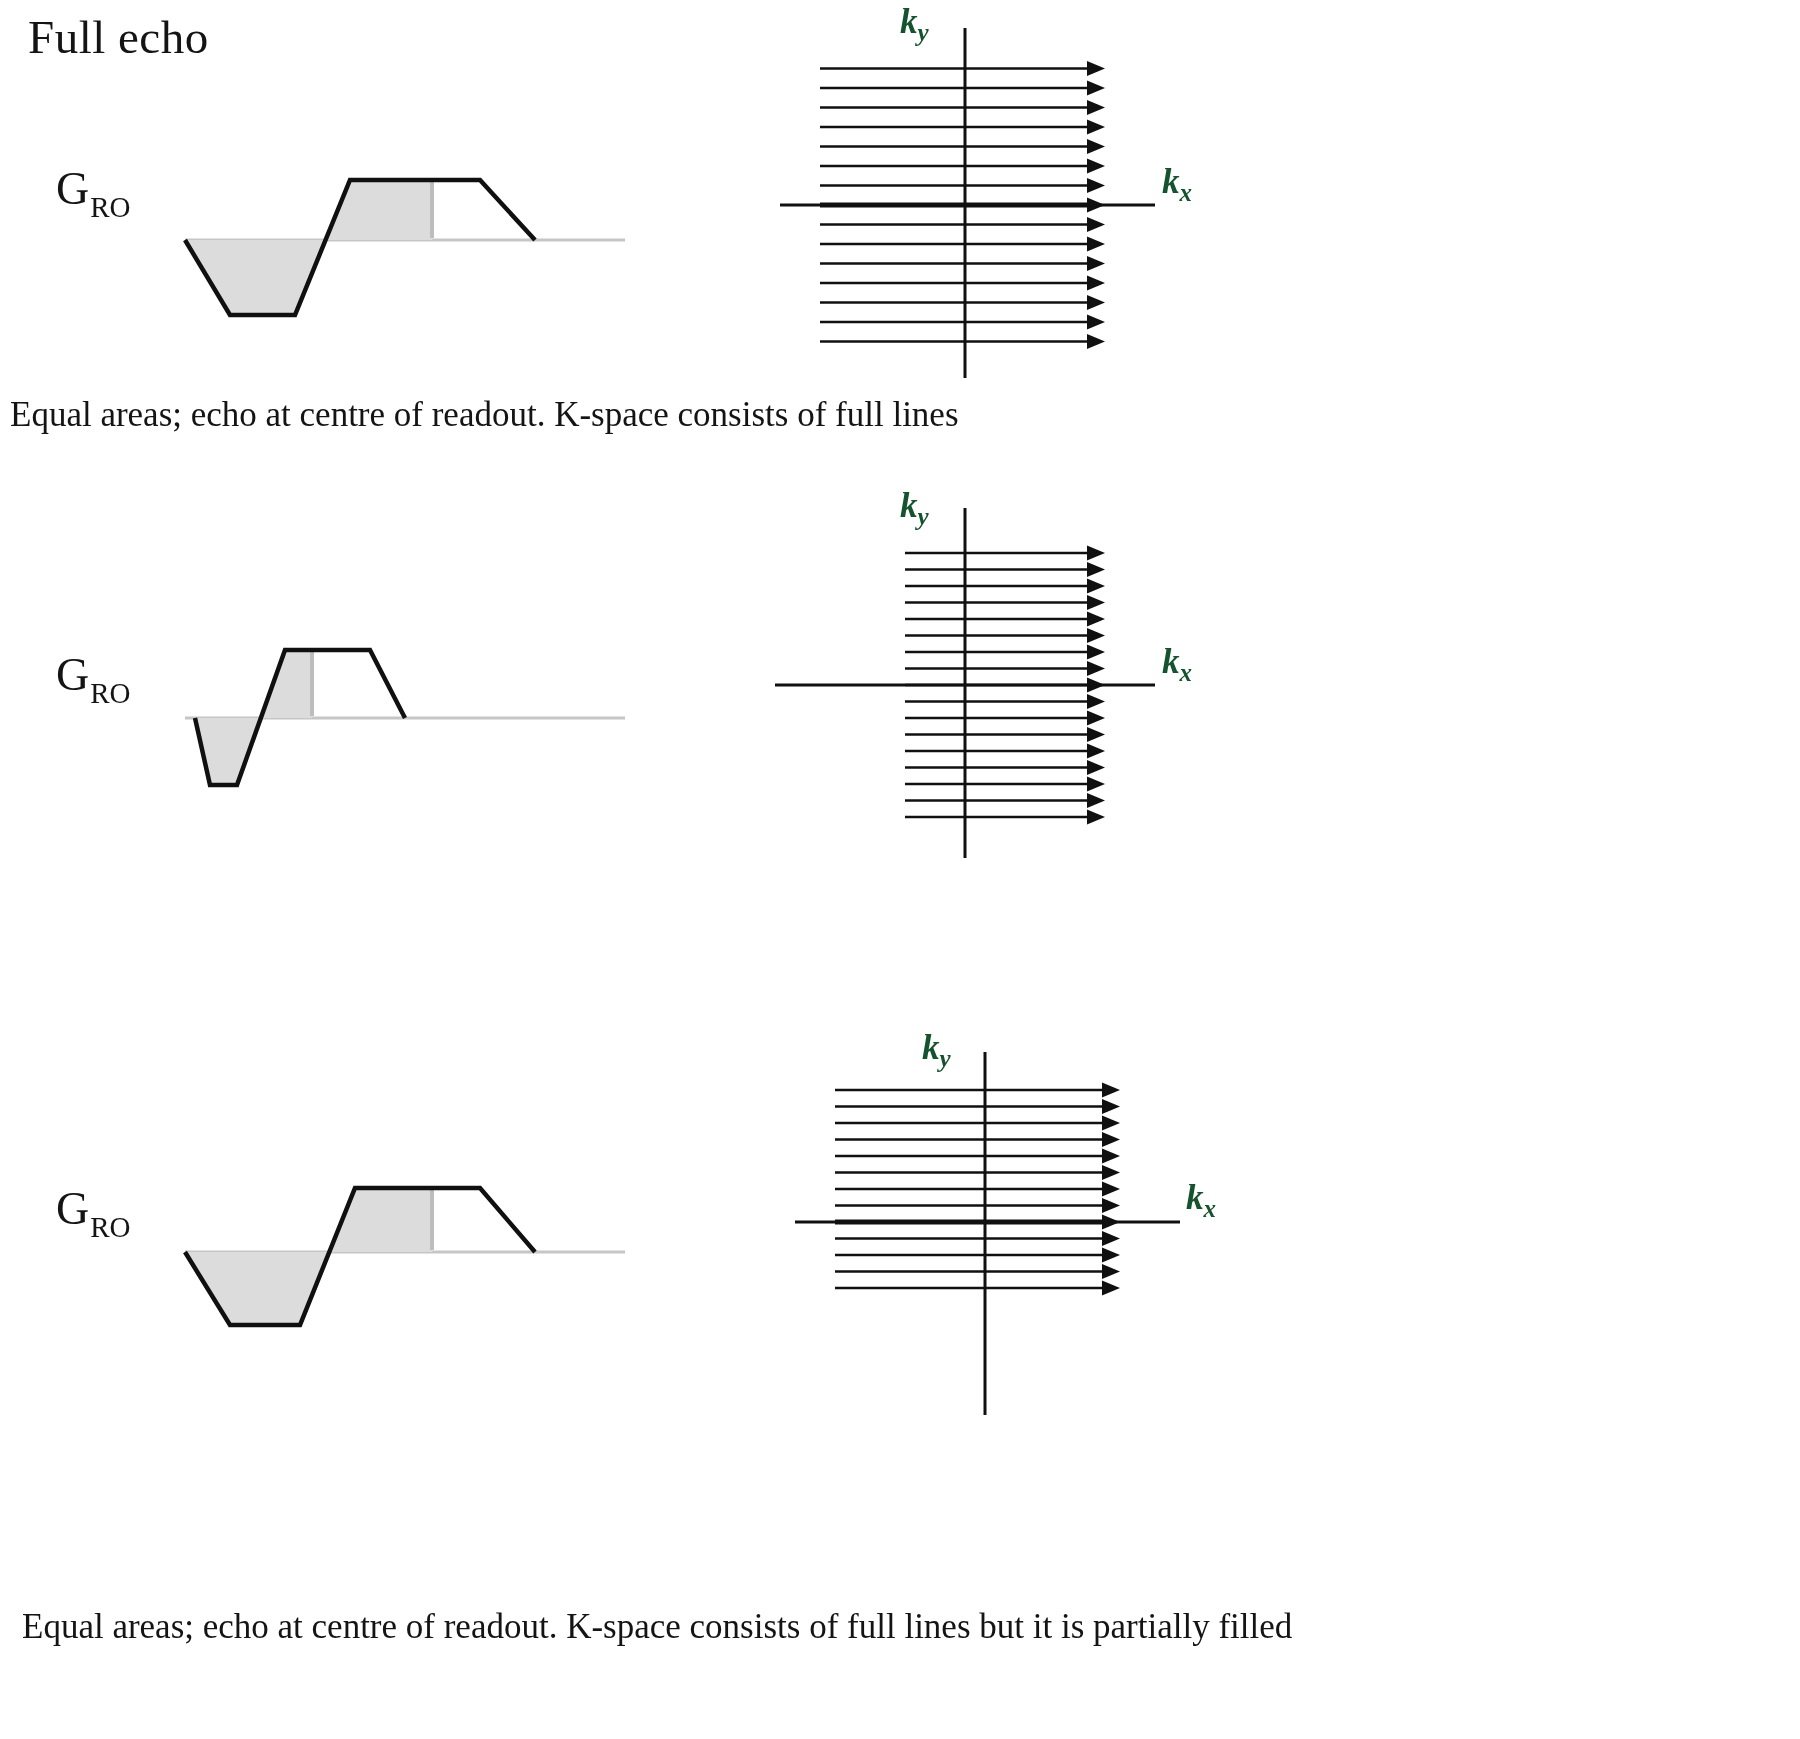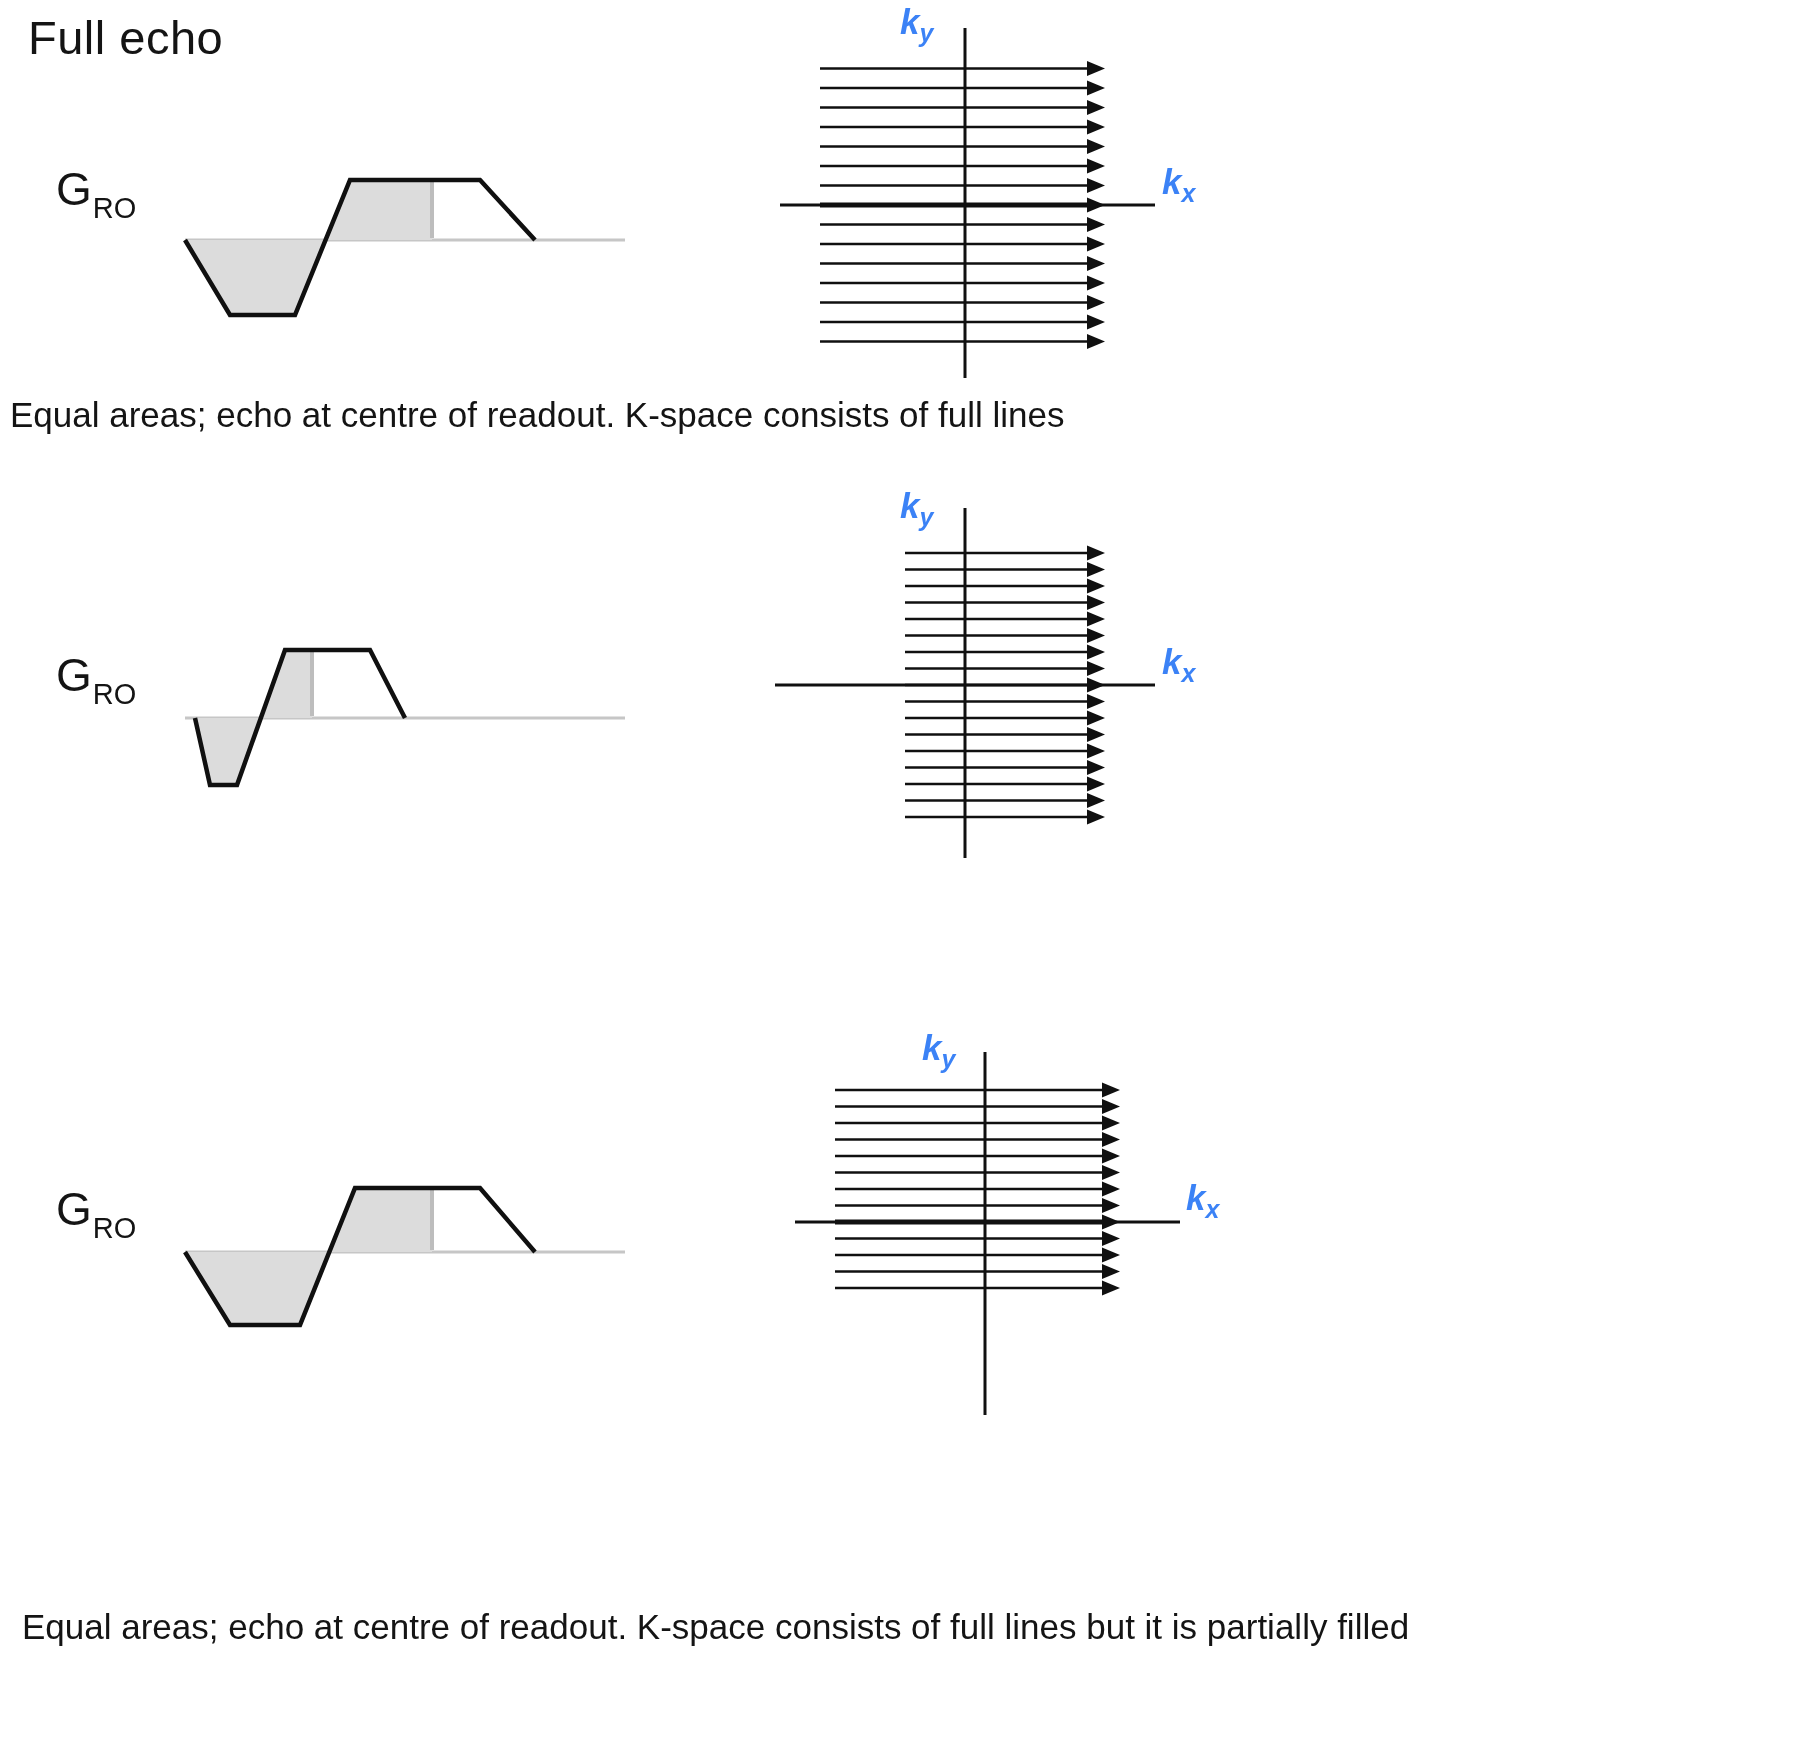--- a/index.html
+++ b/index.html
@@ -1,22 +1,22 @@
 <!DOCTYPE html>
 <html><head>
 <meta charset="utf-8">
 <style>
   html,body{margin:0;padding:0;background:#ffffff;}
   .page{position:relative;width:1800px;height:1739px;background:#ffffff;
-        font-family:Liberation Sans, sans-serif;color:#141414;overflow:hidden;}
+        font-family:Liberation Serif, serif;color:#141414;overflow:hidden;}
   .abs{position:absolute;}
   .title{font-size:47px;letter-spacing:.5px;color:#141414;}
   .gro{font-size:46px;color:#141414;}
   .gro sub{font-size:29px;position:relative;top:3px;left:1px;margin-top:44px;}
-  .klabel{font-size:35px;font-weight:700;font-style:italic;color:#3b82f6;}
+  .klabel{font-size:35px;font-weight:700;font-style:italic;color:#14532d;}
   .klabel sub{font-size:25px;}
   .caption{font-size:35px;color:#141414;white-space:pre-wrap;line-height:1.4;}
   svg.canvas{position:absolute;left:0;top:0;}
   .baseline{stroke:#c6c6c6;stroke-width:3;}
   .shade{fill:#dcdcdc;stroke:none;}
   .shade-edge{stroke:#bdbdbd;stroke-width:4;}
   .wf{fill:none;stroke:#101010;stroke-width:4.5;stroke-linejoin:miter;}
   .axis{stroke:#101010;stroke-width:3;}
 </style>
 </head>

